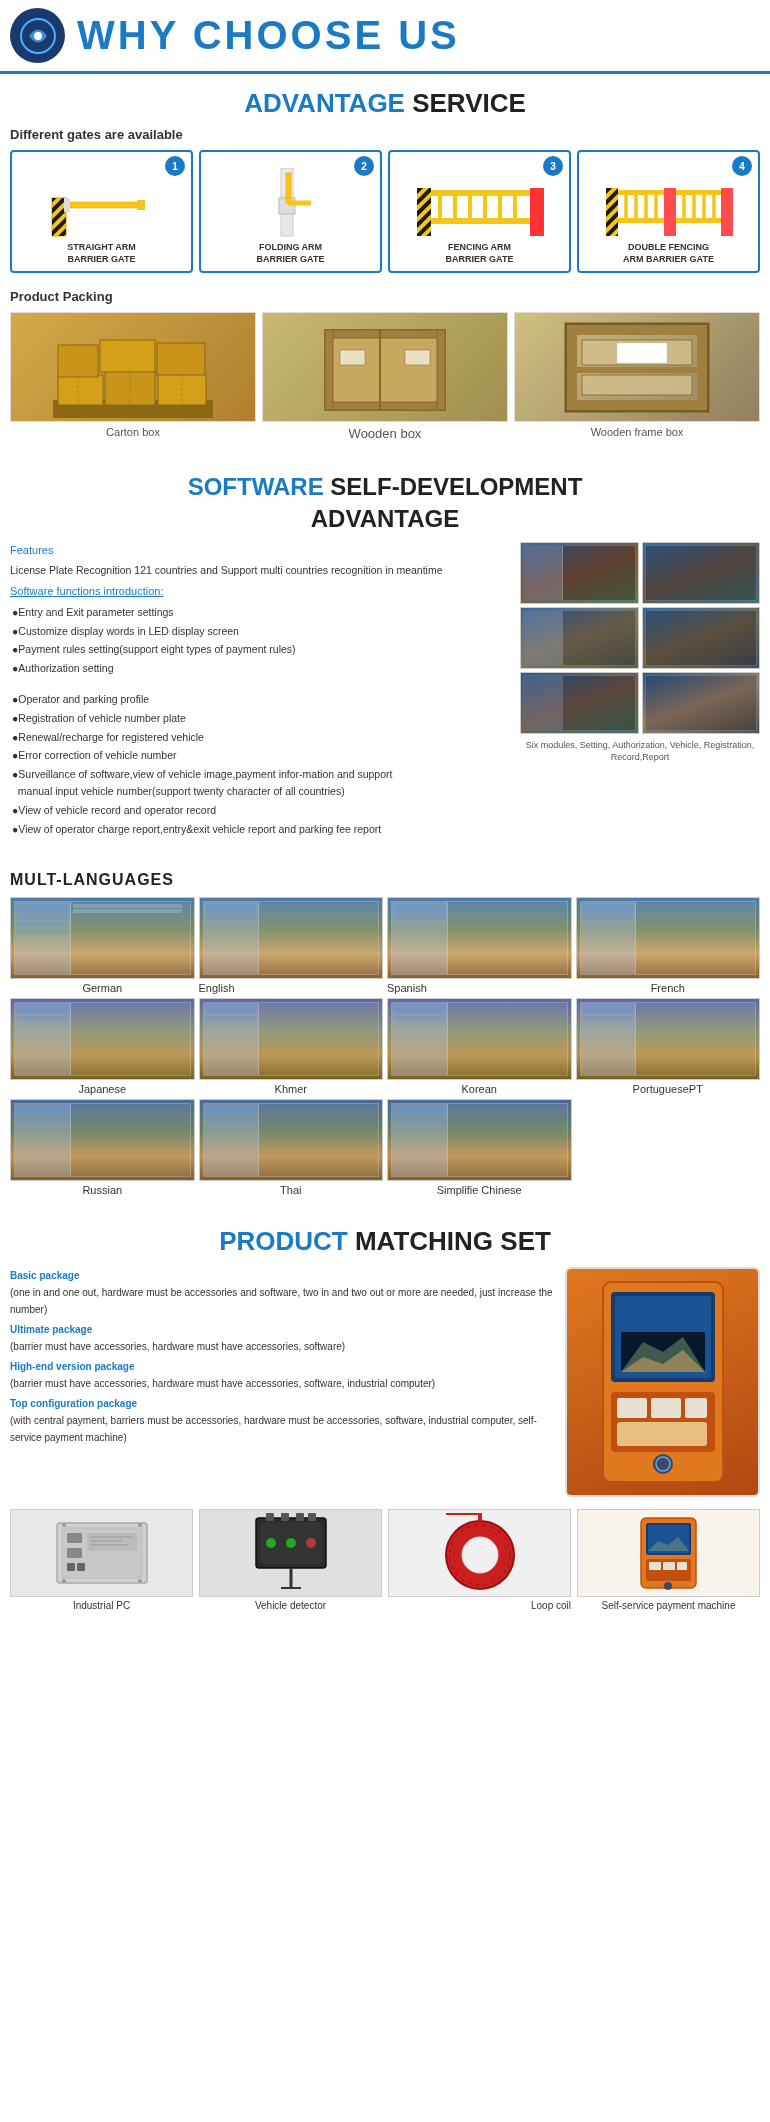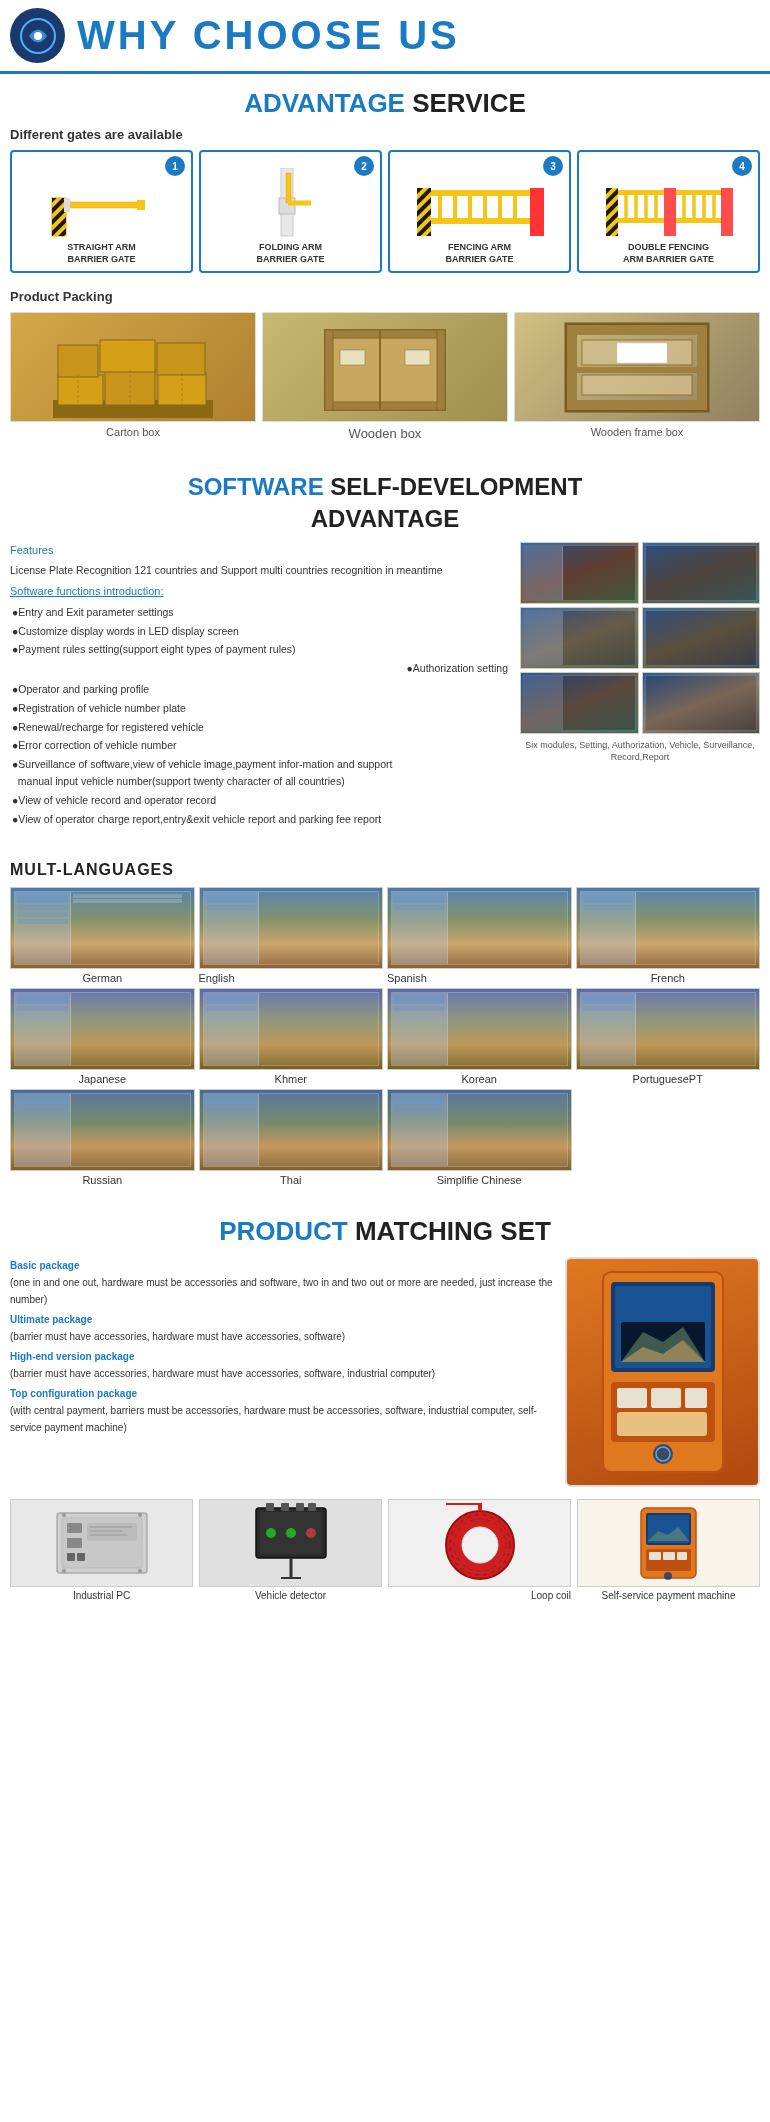--- a/index.html
+++ b/index.html
@@ -190,21 +190,21 @@
   <div style="display:flex;gap:12px;align-items:flex-start;">
 
     <div style="flex:1;font-size:10.5px;color:#333;line-height:1.6;">
       <div style="color:#1a7bc4;font-size:11px;margin-bottom:3px;">Features</div>
       <p style="margin-bottom:4px;text-align:justify;">License Plate Recognition 121 countries and Support multi countries recognition in meantime</p>
       <div style="color:#1a7bc4;font-size:11px;margin-bottom:3px;text-decoration:underline;">Software functions introduction:</div>
       <ul style="list-style:none;padding-left:2px;">
         <li style="margin-bottom:2px;">●Entry and Exit parameter settings</li>
         <li style="margin-bottom:2px;">●Customize display words in LED display screen</li>
         <li style="margin-bottom:2px;">●Payment rules setting(support eight types of  payment rules)</li>
-        <li style="margin-bottom:4px;text-align:right;">●Authorization setting</li>
+        <li style="margin-bottom:14px;">●Authorization setting</li>
         <li style="margin-bottom:2px;">●Operator and parking profile</li>
         <li style="margin-bottom:2px;">●Registration of vehicle number plate</li>
         <li style="margin-bottom:2px;">●Renewal/recharge for registered vehicle</li>
         <li style="margin-bottom:2px;">●Error correction of vehicle number</li>
         <li style="margin-bottom:2px;">●Surveillance of software,view of vehicle image,payment infor-mation and support<br>&nbsp;&nbsp;manual input vehicle number(support twenty character of all countries)</li>
         <li style="margin-bottom:2px;">●View of vehicle record and operator record</li>
         <li style="margin-bottom:18px;">●View of operator charge report,entry&amp;exit vehicle report and parking fee report</li>
       </ul>
     </div>
 
@@ -228,21 +228,21 @@
         </div>
         <div style="height:62px;background:linear-gradient(160deg,#2a5a8a 0%,#7a6040 50%,#4a7050 100%);border:1px solid #ccc;position:relative;overflow:hidden;">
           <div style="position:absolute;top:2px;left:2px;right:2px;bottom:2px;background:rgba(0,0,50,0.25);border:1px solid rgba(100,150,200,0.5);">
             <div style="width:35%;height:100%;background:rgba(200,220,255,0.2);float:left;"></div>
           </div>
         </div>
         <div style="height:62px;background:linear-gradient(160deg,#2a5a8a 0%,#9a8060 50%,#5a5040 100%);border:1px solid #ccc;position:relative;overflow:hidden;">
           <div style="position:absolute;top:2px;left:2px;right:2px;bottom:2px;background:rgba(0,0,50,0.2);border:1px solid rgba(100,150,200,0.5);"></div>
         </div>
       </div>
-      <div style="font-size:9px;color:#555;text-align:center;margin-top:5px;line-height:1.4;">Six modules, Setting, Authorization, Vehicle, Surveillance, Record,Report</div>
+      <div style="font-size:9px;color:#555;text-align:center;margin-top:5px;line-height:1.4;">Six modules, Setting, Authorization, Vehicle, Registration, Record,Report</div>
     </div>
   </div>
 </div>
 
 <div style="padding:0 10px 16px;">
   <div style="font-size:16px;font-weight:900;color:#222;margin-bottom:8px;letter-spacing:1px;">MULT-LANGUAGES</div>
 
   <div style="display:grid;grid-template-columns:repeat(4,1fr);gap:4px;">
 
     <div style="text-align:center;">

